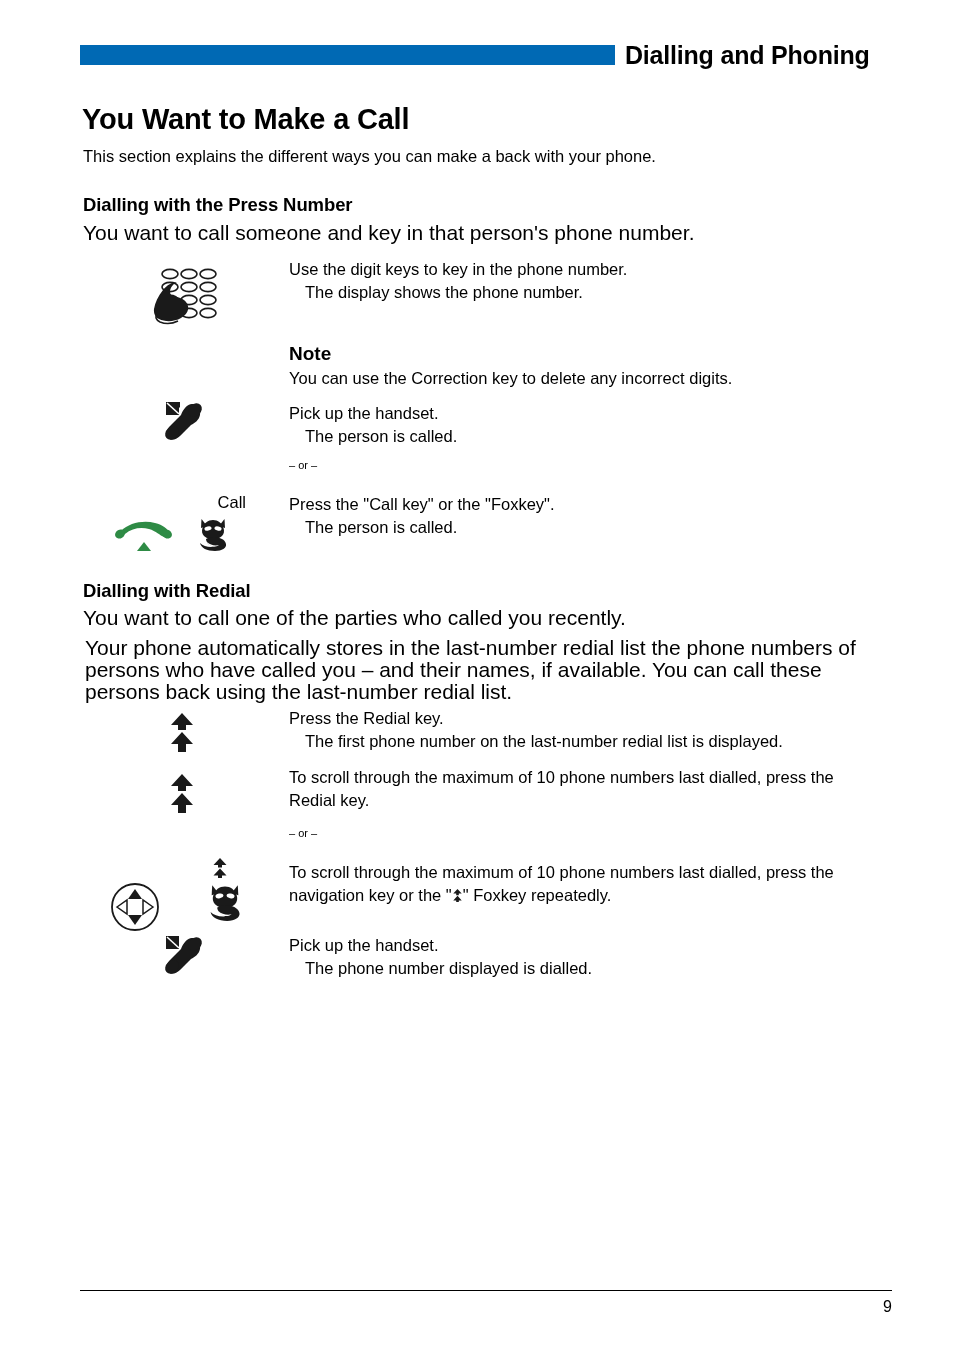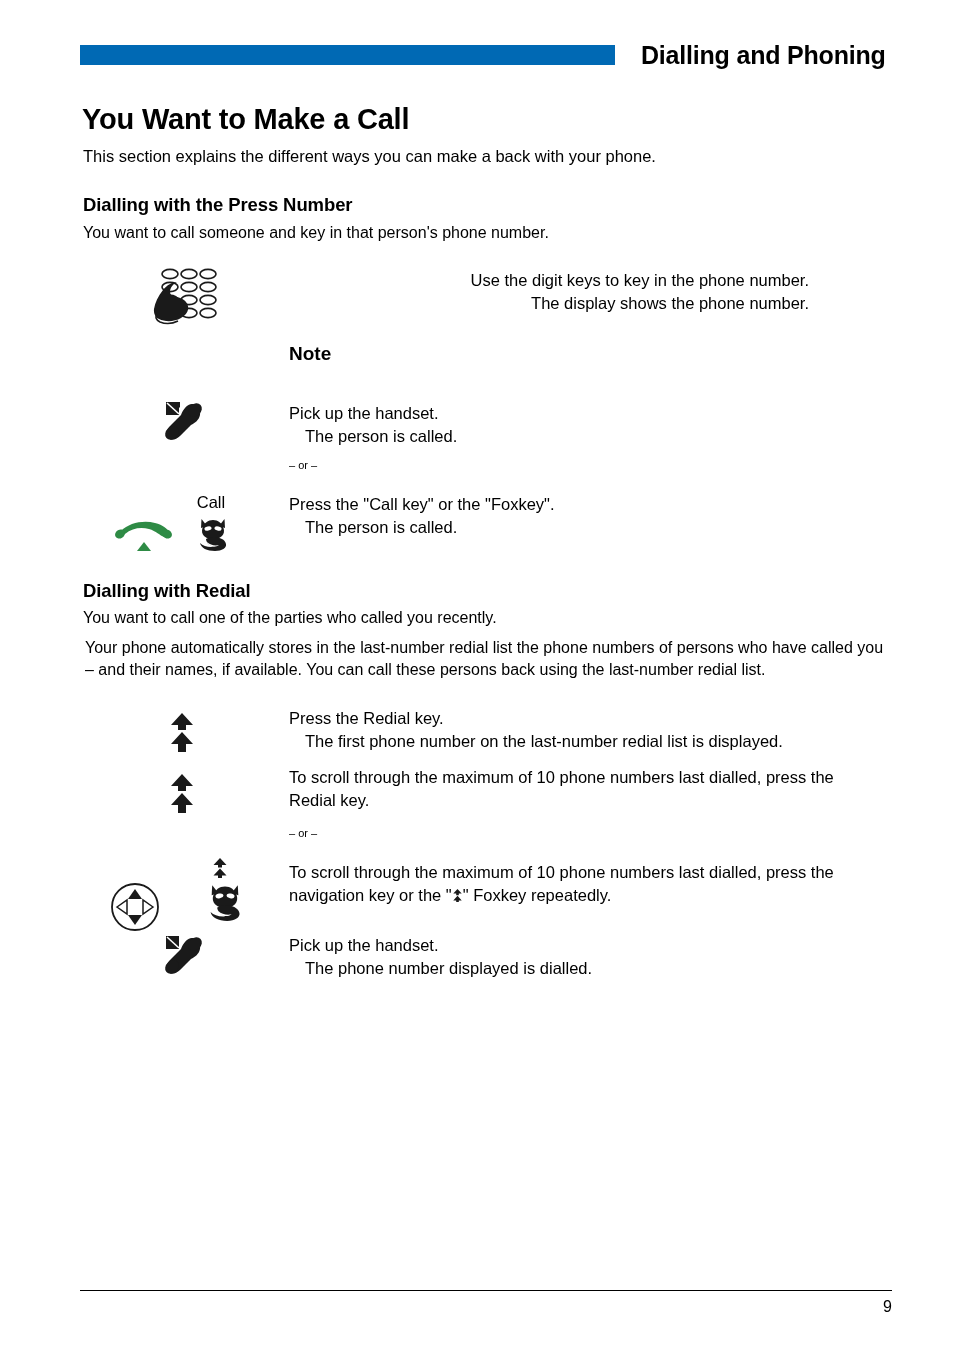--- a/index.html
+++ b/index.html
@@ -33,21 +33,21 @@
     display: flex;
     align-items: center;
   }
   .header-bar {
     height: 20px;
     width: 535px;
     background: #0069b4;
     flex: none;
   }
   .header-title {
-    margin-left: 26px;
+    margin-left: 10px;
     font-size: 25px;
     font-weight: bold;
     letter-spacing: -0.2px;
     line-height: 1;
     white-space: nowrap;
   }
 
   
   .h1 {
     position: absolute;
@@ -67,21 +67,21 @@
     position: absolute;
     font-size: 18.5px;
     font-weight: bold;
     letter-spacing: -0.1px;
   }
   .h2-a { left: 83px; top: 194px; }
   .h2-b { left: 83px; top: 580px; }
 
   .para {
     position: absolute;
-    font-size: 16px;
+    font-size: 21px;
     line-height: 22px;
   }
   .p-a  { left: 83px; top: 222px; }
   .p-b  { left: 83px; top: 607px; }
   .p-c  { left: 85px; top: 637px; width: 805px; }
 
   
   .icon-cell {
     position: absolute;
   }
@@ -99,21 +99,21 @@
     font-weight: bold;
     line-height: 26px;
   }
   .or {
     position: absolute;
     font-size: 11px;
   }
   .keylabel {
     position: absolute;
     font-size: 16.5px;
-    text-align: center;
+    text-align: right;
   }
 
   
   .footer-rule {
     position: absolute;
     left: 80px;
     top: 1290px;
     width: 812px;
     height: 0;
     border-top: 1.4px solid #000;
@@ -159,27 +159,28 @@
         <ellipse cx="36" cy="34" rx="8" ry="4.6"></ellipse>
         <ellipse cx="55" cy="34" rx="8" ry="4.6"></ellipse>
         <ellipse cx="17" cy="47" rx="8" ry="4.6"></ellipse>
         <ellipse cx="36" cy="47" rx="8" ry="4.6"></ellipse>
         <ellipse cx="55" cy="47" rx="8" ry="4.6"></ellipse>
       </g>
       <path d="M24 16 C19 16 14 19 10 24 C5 30 2 37 1 43 C0.5 47 2 51 6 53 C12 56 21 56 28 52 C33 49 36 45 35 40 C34 35 29 32 24 31 C20 30 17 29 17 26 C17 22 20 18 24 16 Z" fill="#1a1a1a"></path>
       <path d="M4 48 C2 51 3 54 7 56 C12 58 19 58 25 55" fill="none" stroke="#1a1a1a" stroke-width="1.6"></path>
     </svg>
   </div>
-  <div class="text-cell" style="left:289px; top:269px; width:520px;text-align:right;">
+  <div class="text-cell" style="left:289px; top:258px; width:520px;">
     <span>Use the digit keys to key in the phone number.</span>
     <span class="sub">The display shows the phone number.</span>
   </div>
 
   <div class="text-cell" style="left:289px; top:341px; width:560px;">
     <span class="note-head">Note</span>
+    <span style="display:block;">You can use the Correction key to delete any incorrect digits.</span>
   </div>
 
   <div class="icon-cell" style="left:160px; top:398px;">
     <svg width="52" height="46" viewBox="0 0 52 46" aria-hidden="true">
       <path d="M6 4 h13 v13 h-13 z" fill="#1a1a1a"></path>
       <path d="M7 5 L19 16" stroke="#ffffff" stroke-width="1.6"></path>
       <path d="M14 4 h6 v6" fill="#1a1a1a"></path>
       <g fill="#1a1a1a">
         <path d="M33 6 C38 8 41 12 40 17 C39 22 35 25 31 27 L20 38 C16 42 11 43 8 40 C5 37 6 32 10 28 L21 17 C23 11 28 5 33 6 Z"></path>
         <ellipse cx="35" cy="12" rx="7.5" ry="6" transform="rotate(-42 35 12)"></ellipse>

